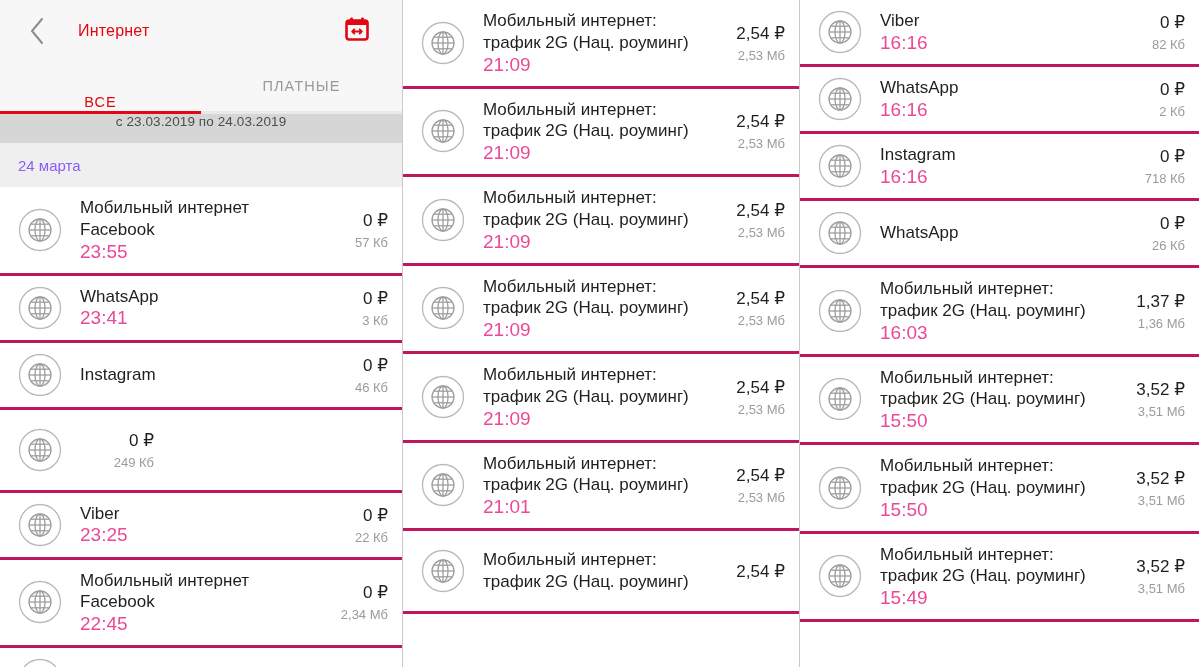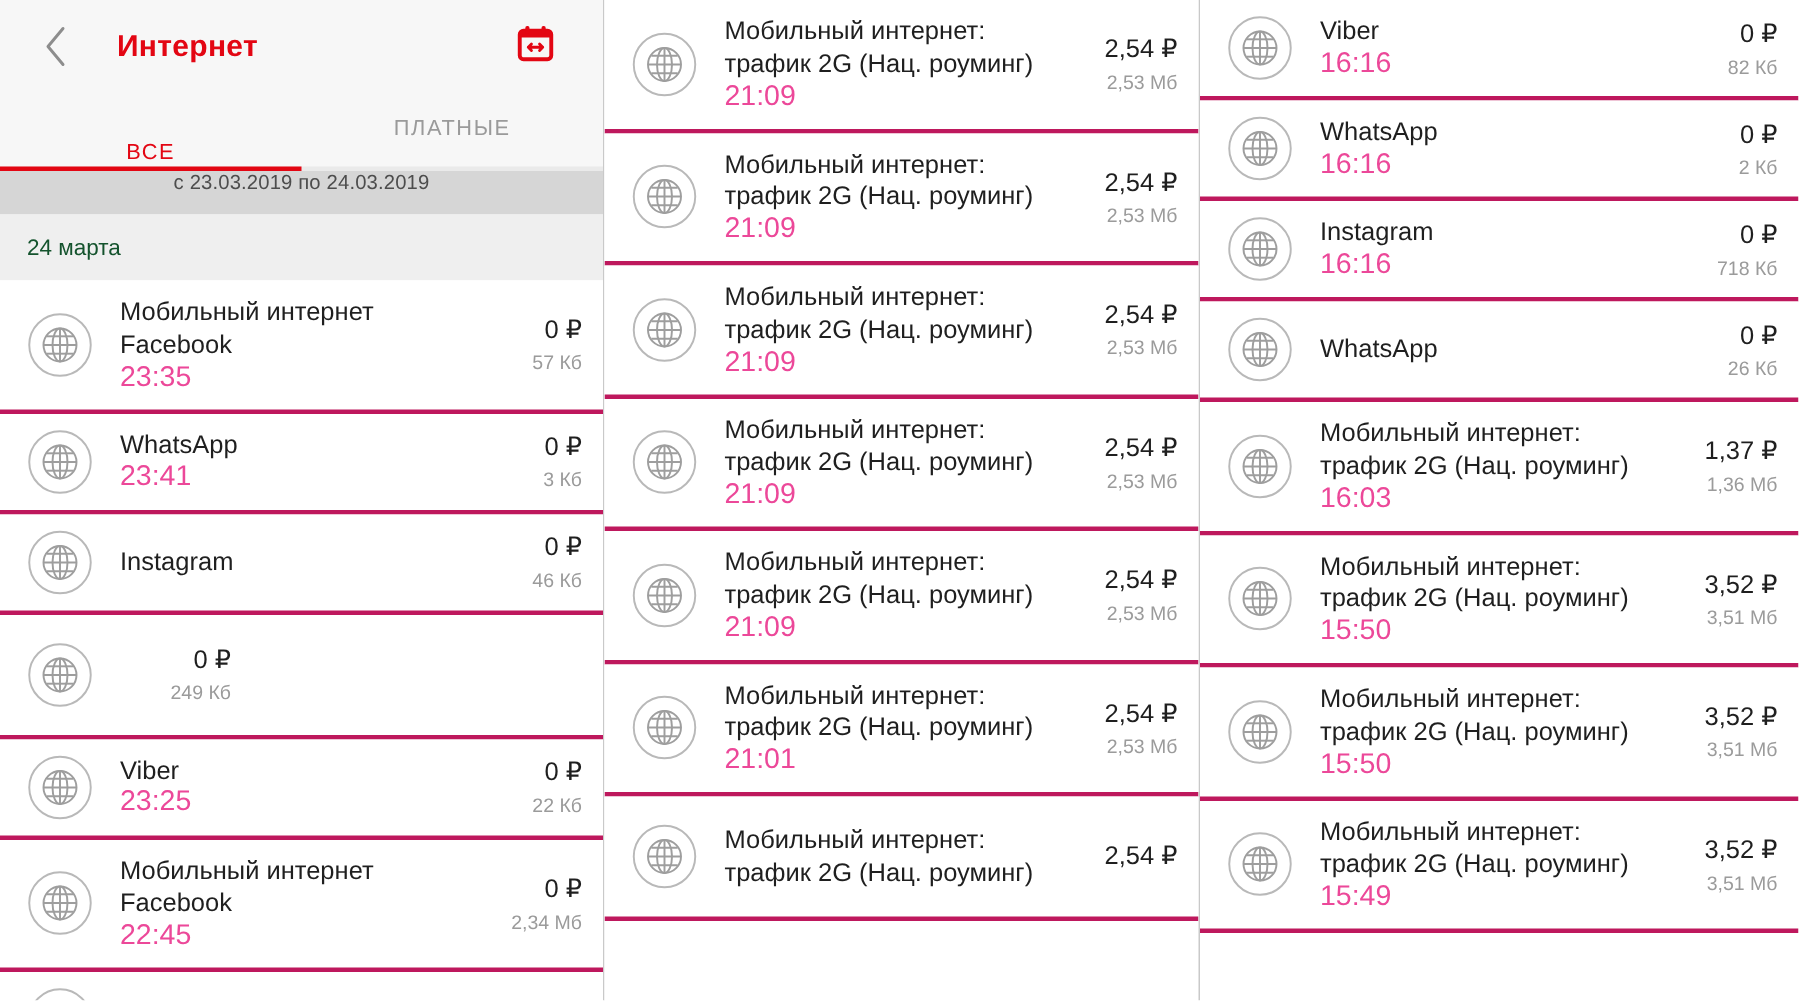--- a/index.html
+++ b/index.html
@@ -27,22 +27,22 @@
   }
   .back-btn {
     width: 30px; height: 34px;
     display:flex; align-items:center; justify-content:center;
     cursor: pointer; flex: 0 0 auto;
   }
   .back-btn svg { display:block; }
   .header-title {
     flex: 1 1 auto;
     color: #e30613;
-    font-size: 20px;
-    font-weight: 700;
+    font-size: 16px;
+    font-weight: 400;
     letter-spacing: .2px;
     margin-left: 26px;
   }
   .cal-btn { width: 34px; height: 34px; display:flex; align-items:center; justify-content:center; cursor:pointer; flex:0 0 auto; margin-right: 14px;}
 
   
   .tabs {
     height: 52px; background: #f7f7f7;
     display: flex; position: relative;
   }
@@ -70,21 +70,21 @@
     height: 29px; background: #d6d6d6;
     display:flex; justify-content:center;
     font-size: 13.5px; color: #4d4d4d;
     letter-spacing: .1px;
   }
   
   .section-head {
     height: 44px; background: #efefef;
     display: flex; align-items: center;
     padding-left: 18px;
-    font-size: 15px; color: #14532d;
+    font-size: 15px; color: #8b5cf6;
   }
 
   
   .list { background: #fff; }
   .row {
     position: relative;
     display: flex; align-items: center;
     padding: 0 14px 0 14px;
     border-bottom: 3px solid #be185d;
     background: #fff;
@@ -169,21 +169,21 @@
               <circle cx="22" cy="22" r="11" fill="none" stroke="#9e9e9e" stroke-width="1.3"></circle>
               <ellipse cx="22" cy="22" rx="5" ry="11" fill="none" stroke="#9e9e9e" stroke-width="1.3"></ellipse>
               <line x1="11" y1="22" x2="33" y2="22" stroke="#9e9e9e" stroke-width="1.3"></line>
               <line x1="13.2" y1="16.2" x2="30.8" y2="16.2" stroke="#9e9e9e" stroke-width="1.3"></line>
               <line x1="13.2" y1="27.8" x2="30.8" y2="27.8" stroke="#9e9e9e" stroke-width="1.3"></line>
               <line x1="22" y1="11" x2="22" y2="33" stroke="#9e9e9e" stroke-width="1.3"></line>
             </svg>
           </div>
           <div class="row-body">
             <div class="row-title">Мобильный интернет Facebook</div>
-            <div class="row-time">23:35</div>
+            <div class="row-time">23:55</div>
           </div>
           <div class="row-right">
             <div class="row-price">0 ₽</div>
             <div class="row-size">57 Кб</div>
           </div>
         </div>
         <div class="row">
           <div class="row-icon">
             <svg width="44" height="44" viewBox="0 0 44 44" aria-hidden="true">
               <circle cx="22" cy="22" r="20.5" fill="none" stroke="#b9b9b9" stroke-width="1.3"></circle>

